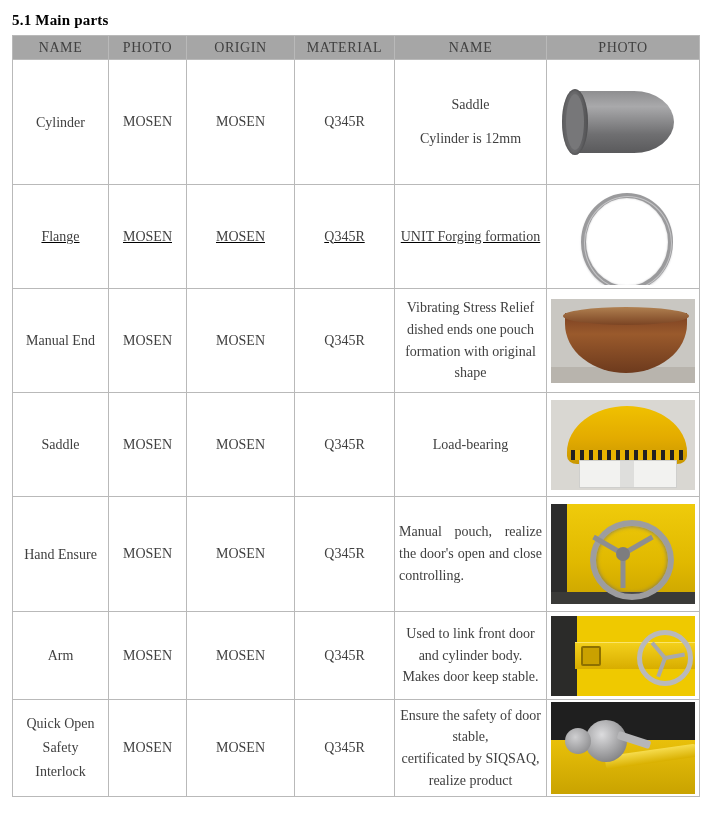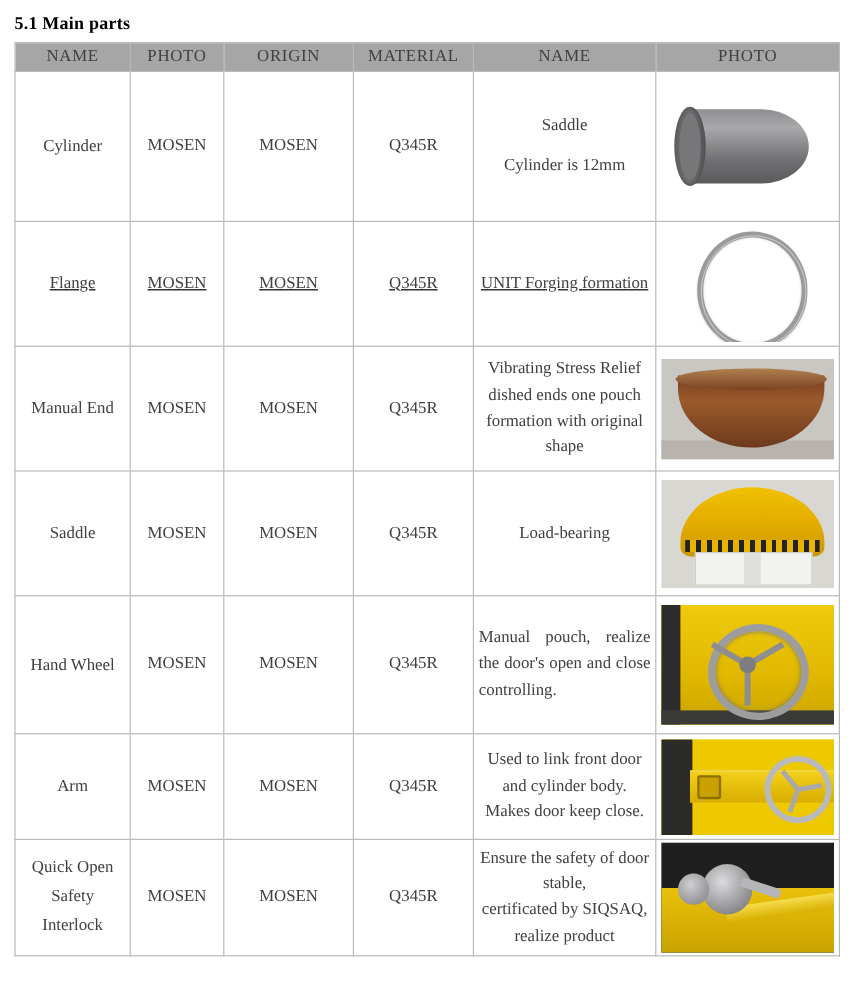--- a/index.html
+++ b/index.html
@@ -345,21 +345,21 @@
             <div class="pic pic-saddle">
               <div class="dome"></div>
               <div class="band"></div>
               <div class="stand"></div>
             </div>
           </div>
         </td>
       </tr>
 
       <tr style="height:115px;">
-        <td class="name-cell">Hand Wheel</td>
+        <td class="name-cell">Hand Ensure</td>
         <td>MOSEN</td>
         <td>MOSEN</td>
         <td>Q345R</td>
         <td class="note-cell justify">Manual pouch, realize the door's open and close controlling.</td>
         <td class="photo-cell">
           <div class="photo-box">
             <div class="pic pic-wheel">
               <div class="plate"></div>
               <div class="dark-l"></div>
               <div class="dark-b"></div>
@@ -371,21 +371,21 @@
             </div>
           </div>
         </td>
       </tr>
 
       <tr style="height:88px;">
         <td class="name-cell">Arm</td>
         <td>MOSEN</td>
         <td>MOSEN</td>
         <td>Q345R</td>
-        <td class="note-cell">Used to link front door and cylinder body. Makes door keep close.</td>
+        <td class="note-cell">Used to link front door and cylinder body. Makes door keep stable.</td>
         <td class="photo-cell">
           <div class="photo-box">
             <div class="pic pic-arm">
               <div class="dark-left"></div>
               <div class="bar"></div>
               <div class="bolt"></div>
               <div class="wheel">
                   <span class="sp sp1"></span>
                   <span class="sp sp2"></span>
                   <span class="sp sp3"></span>

